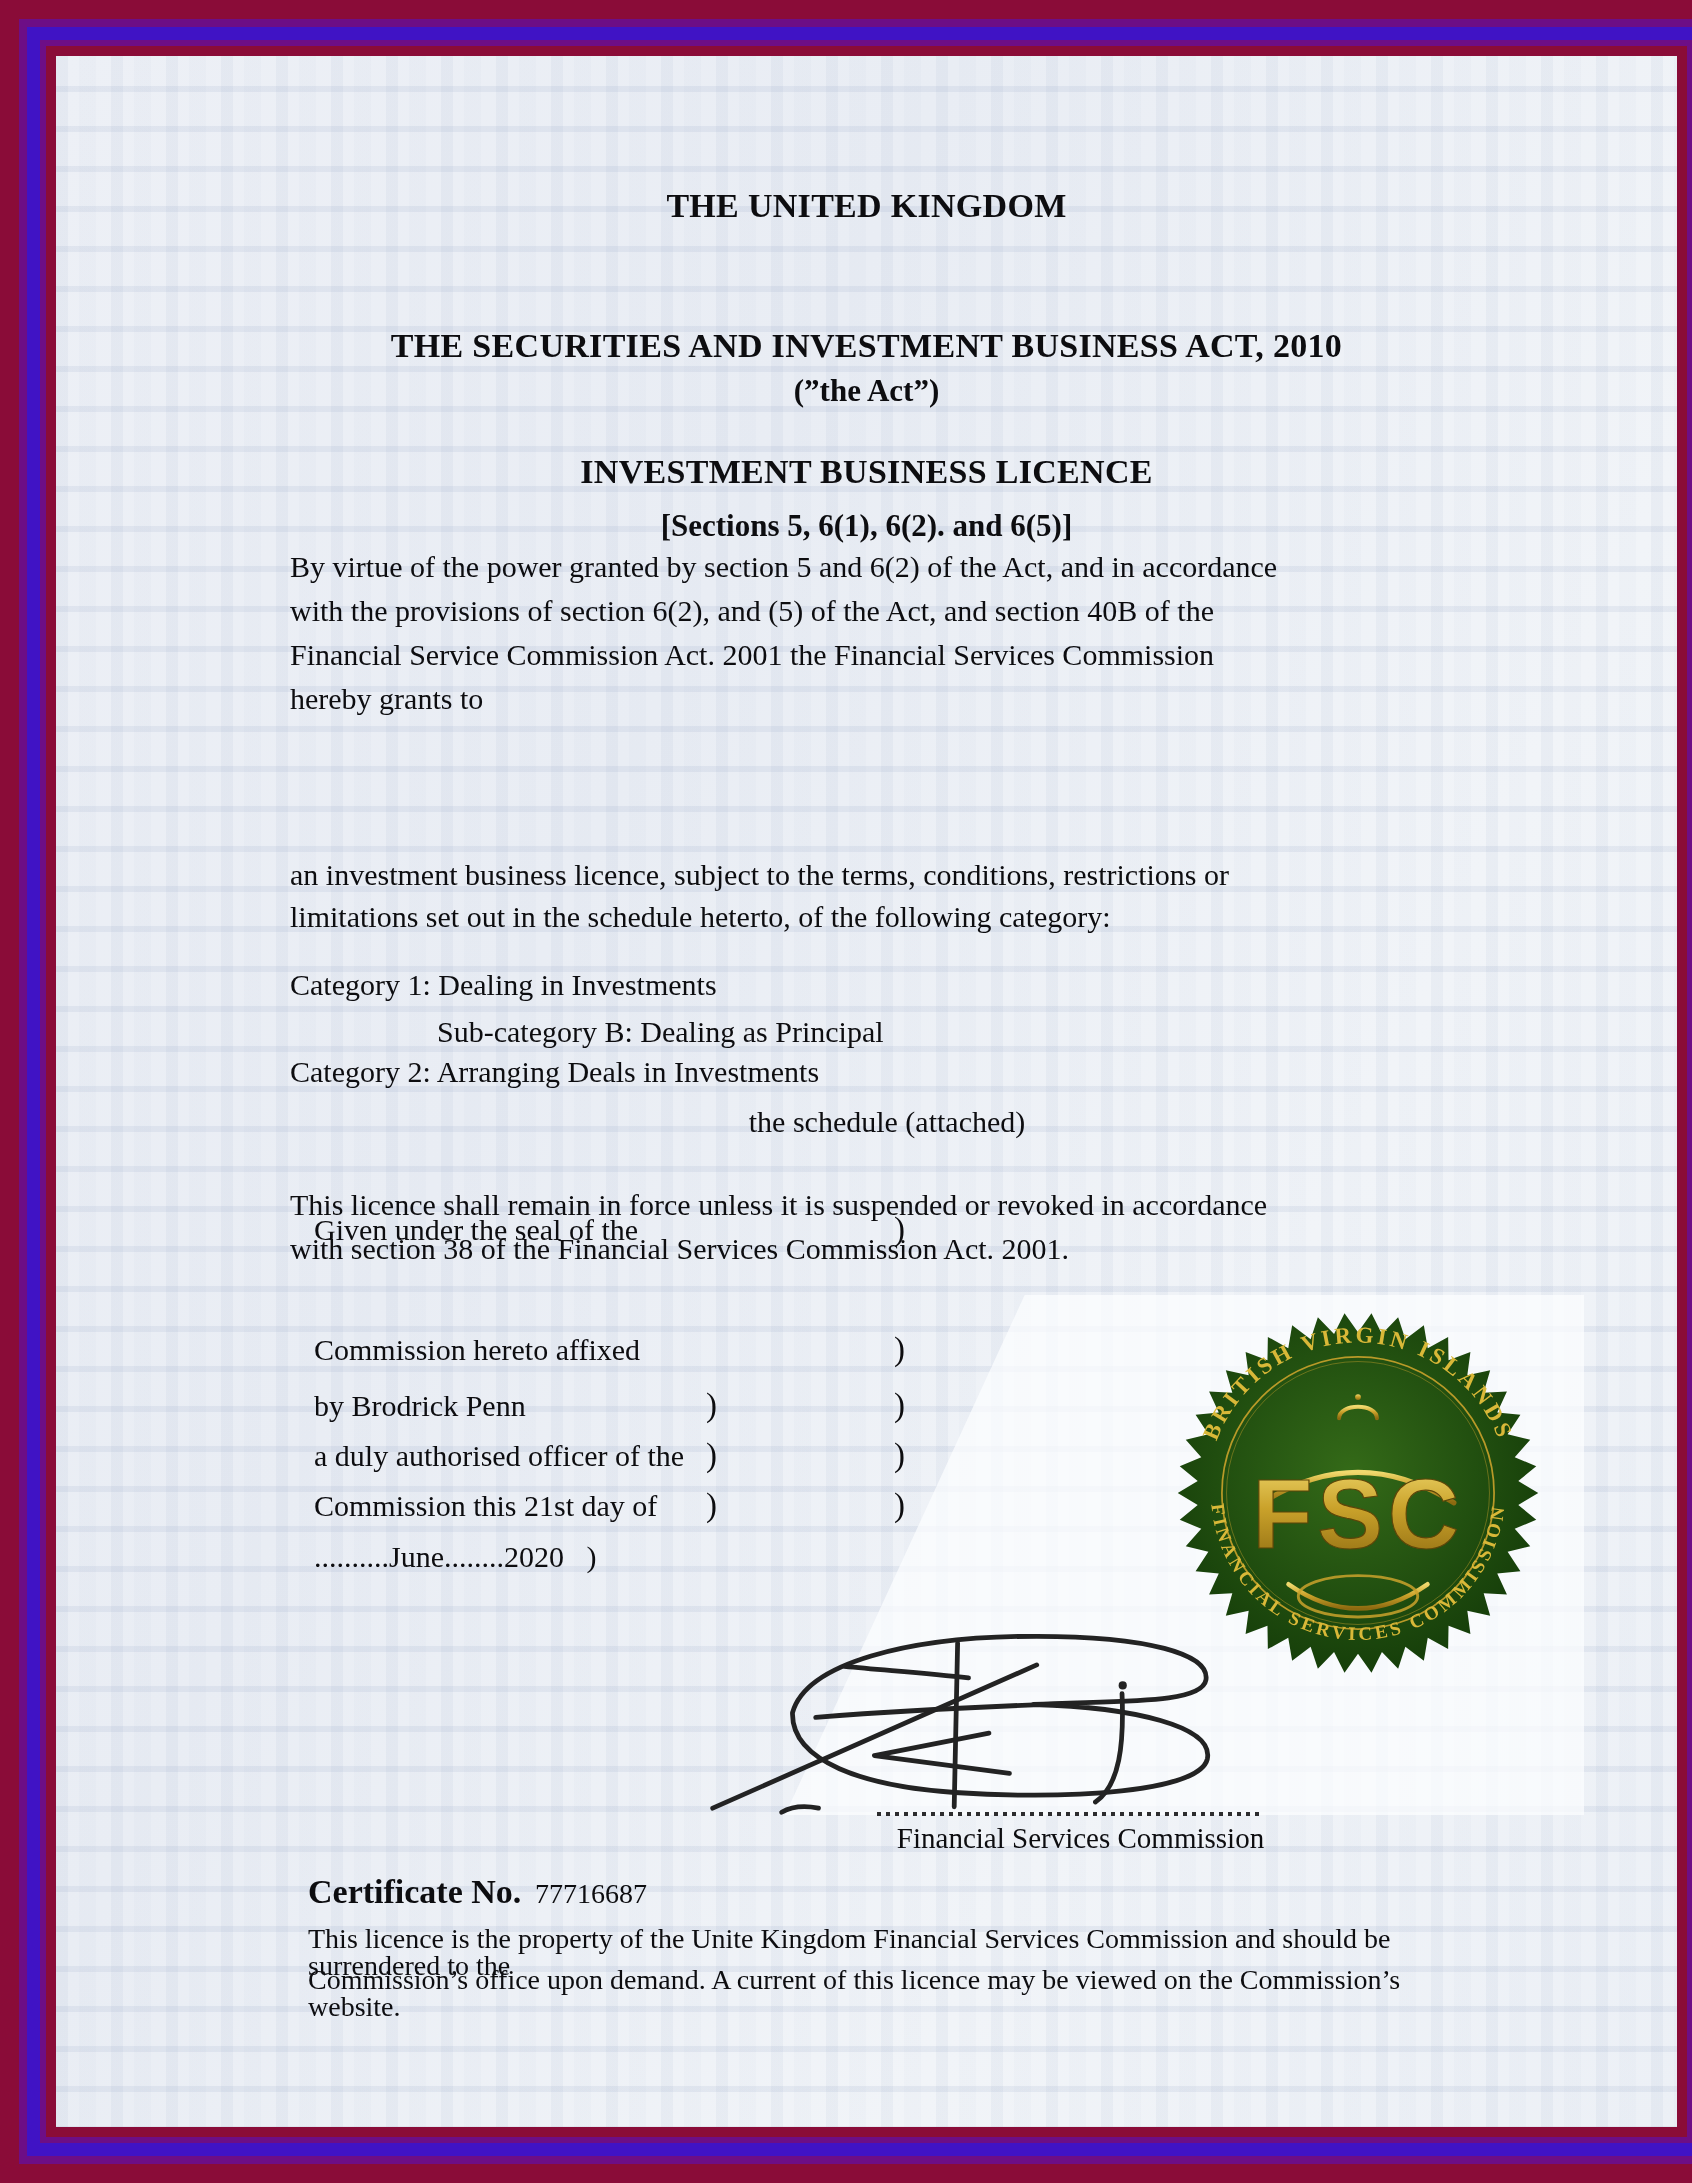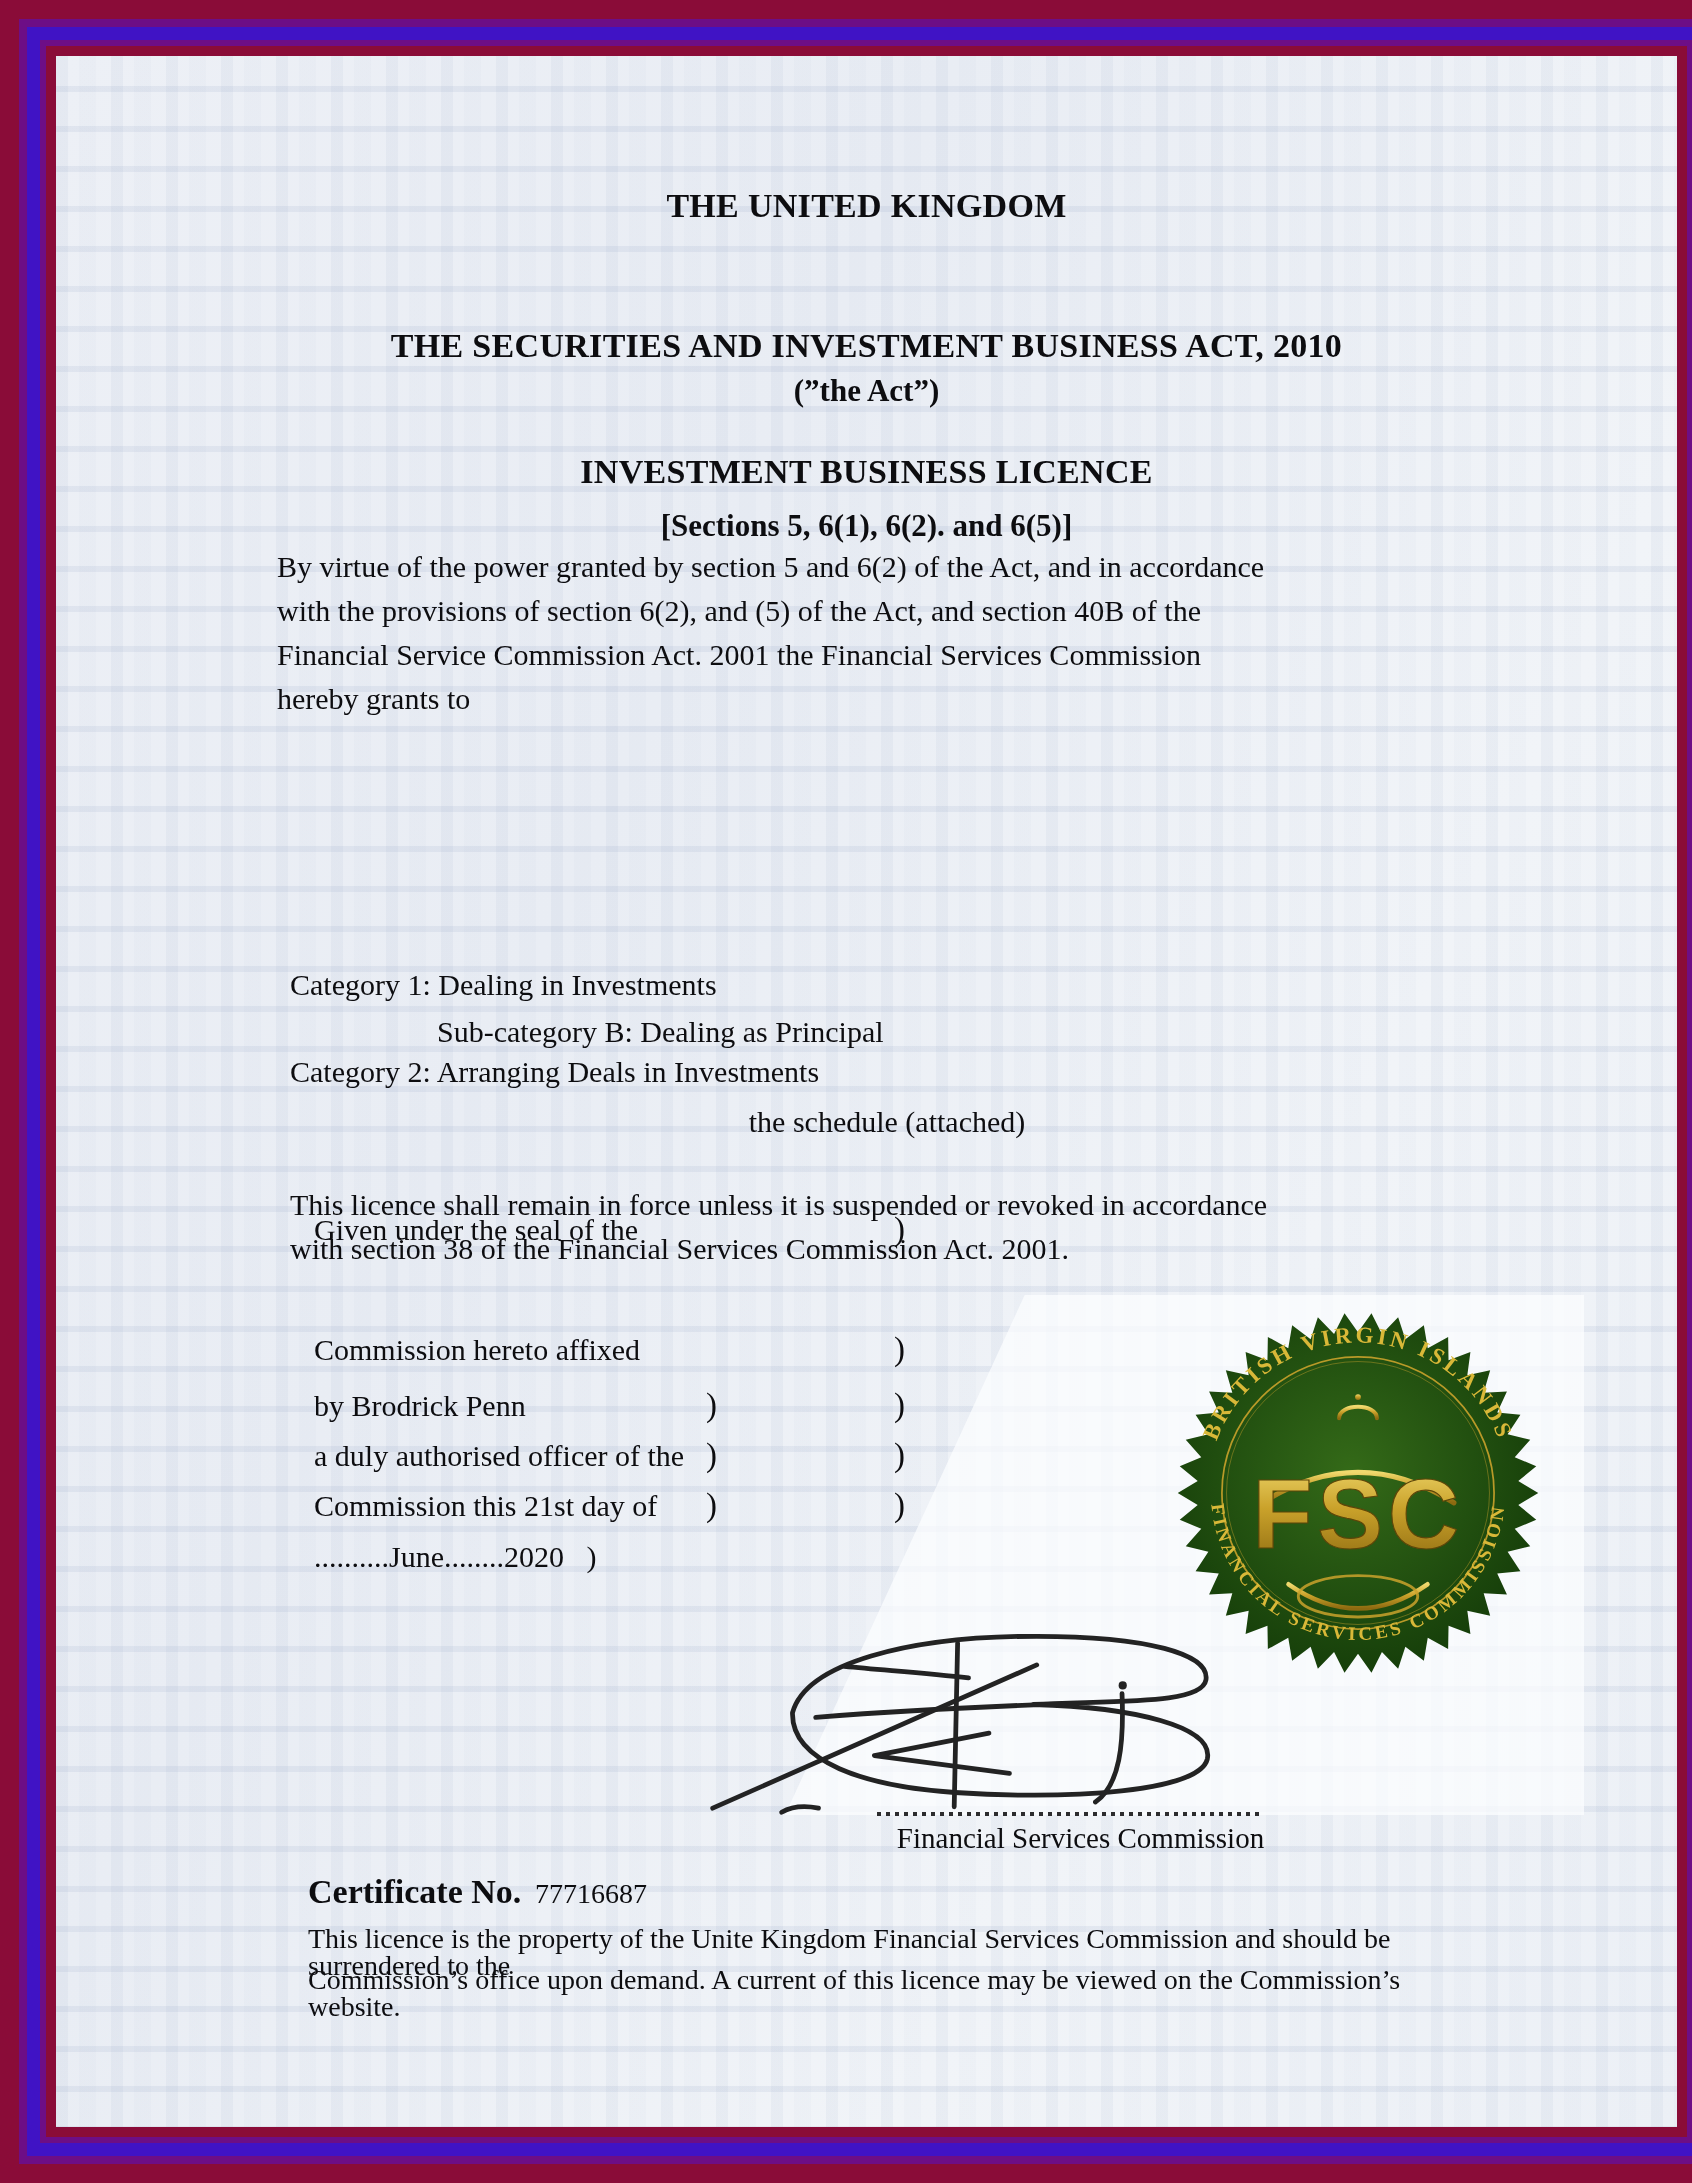--- a/index.html
+++ b/index.html
@@ -76,26 +76,28 @@
     <div class="abs ctr h-big" style="top:186px">THE UNITED KINGDOM</div>
 
     <div class="abs ctr h-big" style="top:326px">THE SECURITIES AND INVESTMENT BUSINESS ACT, 2010</div>
 
     <div class="abs ctr h-sub" style="top:373px">(”the Act”)</div>
 
     <div class="abs ctr h-big" style="top:452px">INVESTMENT BUSINESS LICENCE</div>
 
     <div class="abs ctr h-sub" style="top:508px">[Sections 5, 6(1), 6(2). and 6(5)]</div>
 
-    <div class="abs body-t" style="left:277px;top:545px;width:1201px">By virtue of the power granted by section 5 and 6(2) of the Act, and in accordance
+    <div class="abs body-t" style="left:290px;top:545px;width:1201px">By virtue of the power granted by section 5 and 6(2) of the Act, and in accordance
 with the provisions of section 6(2), and (5) of the Act, and section 40B of the
 Financial Service Commission Act. 2001 the Financial Services Commission
 hereby grants to</div>
 
 
+    <div class="abs body-t" style="left:290px;top:854px;width:1201px;line-height:42px">an investment business licence, subject to the terms, conditions, restrictions or
+limitations set out in the schedule heterto, of the following category:</div>
 
     <div class="abs one-line" style="left:290px;top:964px">Category 1: Dealing in Investments</div>
     <div class="abs one-line" style="left:437px;top:1011px">Sub-category B: Dealing as Principal</div>
     <div class="abs one-line" style="left:290px;top:1051px">Category 2: Arranging Deals in Investments</div>
 
     <div class="abs ctr one-line" style="top:1101px;padding-left:41px">the schedule (attached)</div>
 
     <div class="abs body-t" style="left:290px;top:1183px;width:1201px">This licence shall remain in force unless it is suspended or revoked in accordance
 with section 38 of the Financial Services Commission Act. 2001.</div>
 

